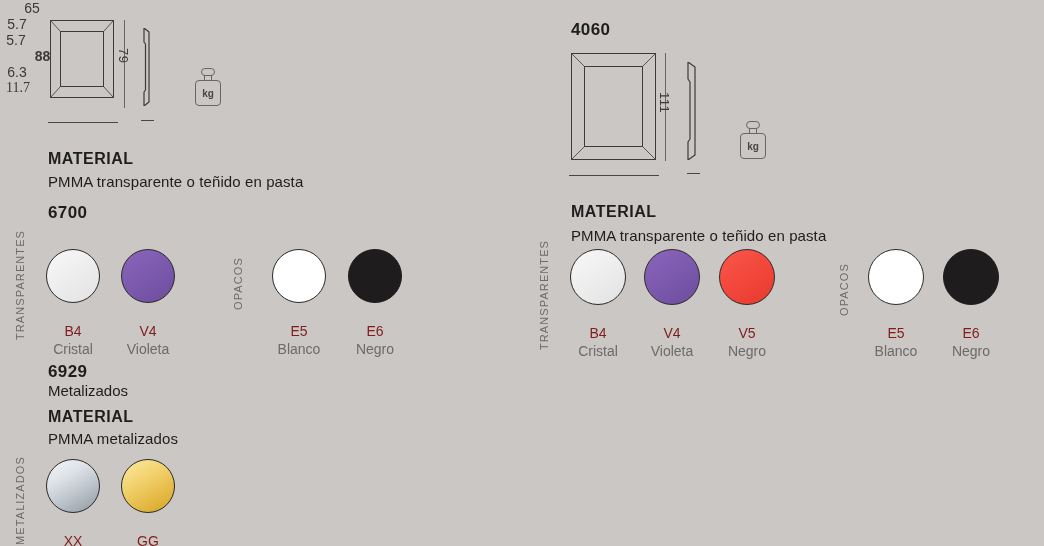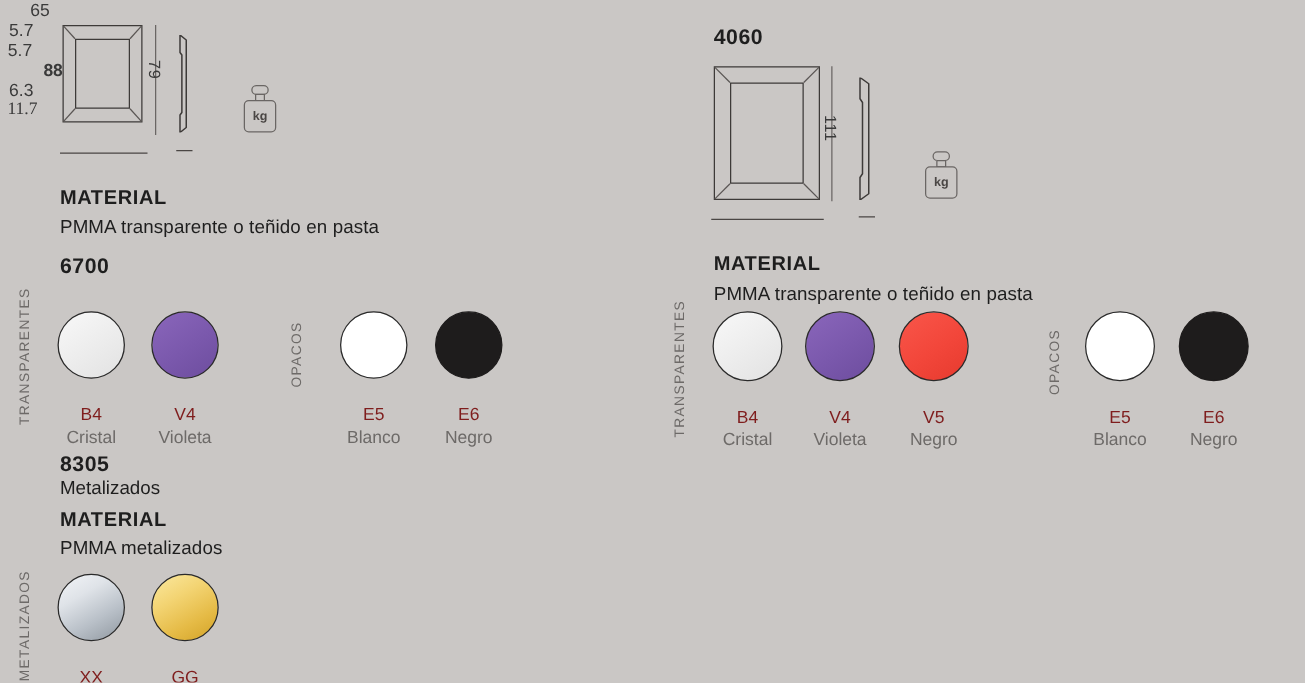--- a/index.html
+++ b/index.html
@@ -195,21 +195,21 @@
   <div class="sw-code">E5</div>
   <div class="sw-name">Blanco</div>
 </div>
 
 <div class="swatch" style="left:344px;top:249px;width:62px;">
   <div class="dot outlined" style="width:54px;height:54px;background:#1e1c1c;border-color:#1e1c1c;"></div>
   <div class="sw-code">E6</div>
   <div class="sw-name">Negro</div>
 </div>
 
-<div class="code panel" style="left:48px;top:362px;">8305</div>
+<div class="code panel" style="left:48px;top:362px;">6929</div>
 <div class="sub-note panel" style="left:48px;top:382px;">Metalizados</div>
 <div class="mat-head panel" style="left:48px;top:408px;">MATERIAL</div>
 <div class="mat-sub panel" style="left:48px;top:430px;">PMMA metalizados</div>
 
 <div class="side-label" style="left:14px;top:455px;height:90px;">METALIZADOS</div>
 
 <div class="swatch" style="left:42px;top:459px;width:62px;">
   <div class="dot outlined" style="width:54px;height:54px;background:linear-gradient(150deg,#f3f5f8 0%,#dfe3e8 32%,#b9c0c8 65%,#8f979f 100%);"></div>
   <div class="sw-code">XX</div>
   <div class="sw-name">Cromado</div>

